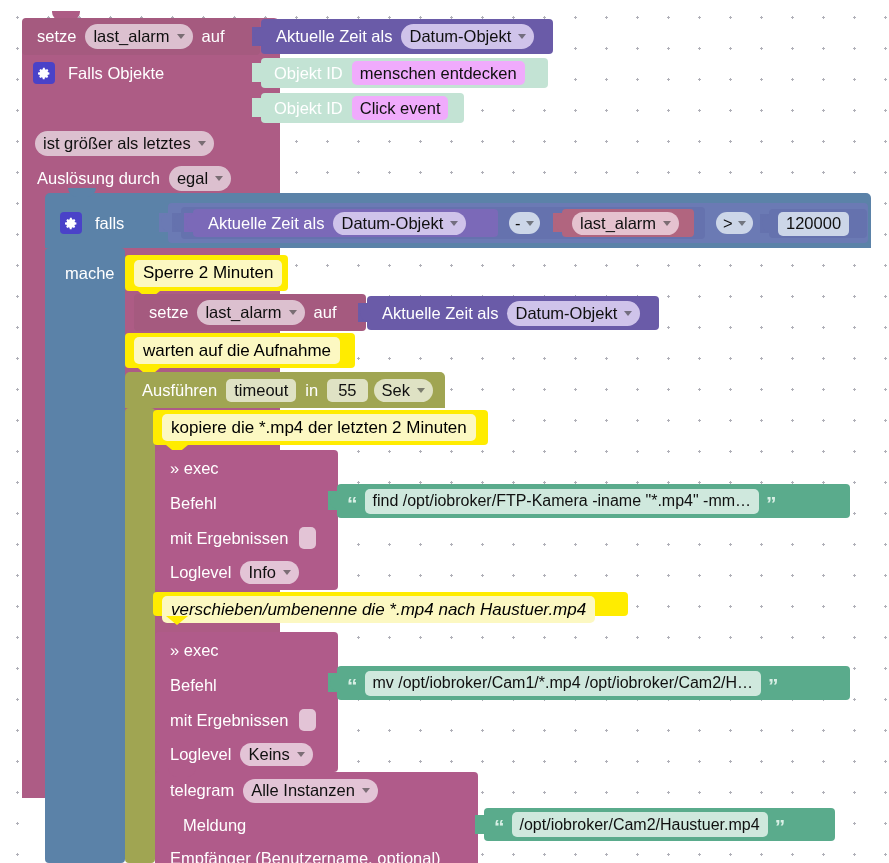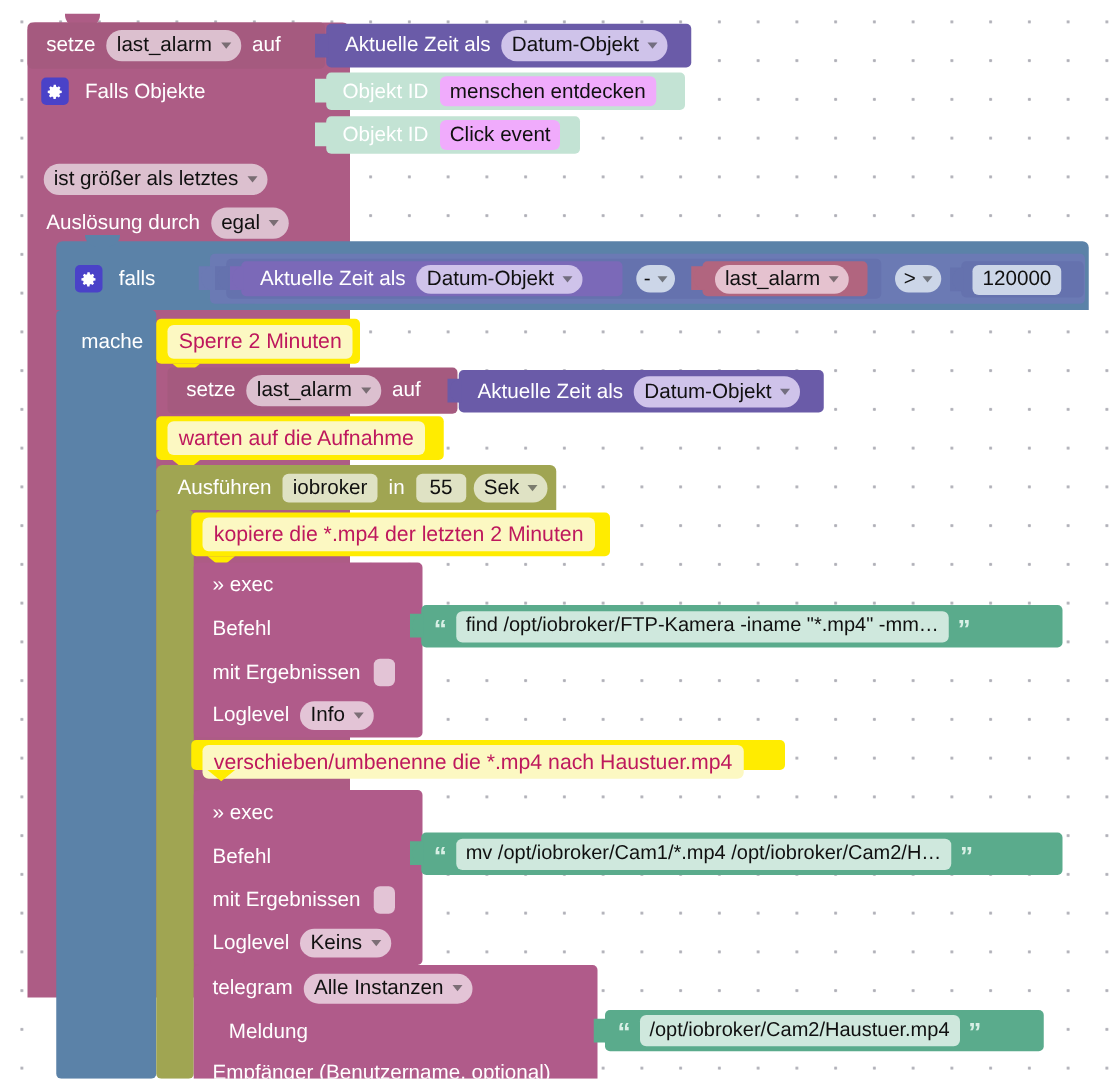--- a/index.html
+++ b/index.html
@@ -122,21 +122,21 @@
   }
   .gear svg { display:block; }
 
   .comment-inner {
     display: inline-flex;
     align-items: center;
     height: 27px;
     padding: 0 9px;
     border-radius: 5px;
     font-size: 17px;
-    color: #be185d;
+    color: #000000;
   }
   .comment-notch {
     position: absolute;
     left: 13px; top: 100%;
     width: 0; height: 0;
     border-left: 11px solid transparent;
     border-right: 11px solid transparent;
     border-top: 9px solid #ffec00;
   }
 </style>
@@ -332,21 +332,21 @@
     <div class="comment-notch"></div>
   </div>
 
   <div class="blk c-timer" style="left:125px; top:372px; width:320px; height:36px; border-radius:5px 5px 0 0;"></div>
   <div class="blk c-timer" style="left:125px; top:408px; width:30px; height:455px;"></div>
 
   <div class="blk" style="left:125px; top:372px; width:320px; height:36px;">
     <div class="row" style="height:36px; padding-left:11px;border-radius:13px;">
       <span class="lbl">Ausführen</span>
       <span class="field f-olive sq" style="height:23px;">
-        <span>iobroker</span>
+        <span>timeout</span>
       </span>
       <span class="lbl">in</span>
       <span class="field f-olive sq" style="height:23px; padding:0 11px;">
         <span>55</span>
       </span>
       <span class="field f-olive" style="height:23px;">
         <span>Sek</span>
         <span class="caret"></span>
       </span>
     </div>
@@ -394,21 +394,21 @@
   <div class="blk" style="left:155px; top:556px; width:183px; height:32px;">
     <div class="row" style="height:32px; padding-left:9px;">
       <span class="lbl">Loglevel</span>
       <span class="field f-exec" style="height:23px;">
         <span>Info</span>
         <span class="caret"></span>
       </span>
     </div>
   </div>
 
-  <div class="blk c-comment" style="left:153px; top:592px; width:475px; height:24px;">
+  <div class="blk c-comment" style="left:153px; top:592px; width:475px; height:24px;font-style:italic;">
     <div class="row" style="height:35px; padding-left:9px;">
       <span class="comment-inner f-yellow">verschieben/umbenenne die *.mp4 nach Haustuer.mp4</span>
     </div>
     <div class="comment-notch"></div>
   </div>
 
   <div class="blk c-exec" style="left:155px; top:632px; width:183px; height:140px; border-radius:4px;"></div>
 
   <div class="blk" style="left:155px; top:634px; width:183px; height:32px;">
     <div class="row" style="height:32px; padding-left:9px;">

